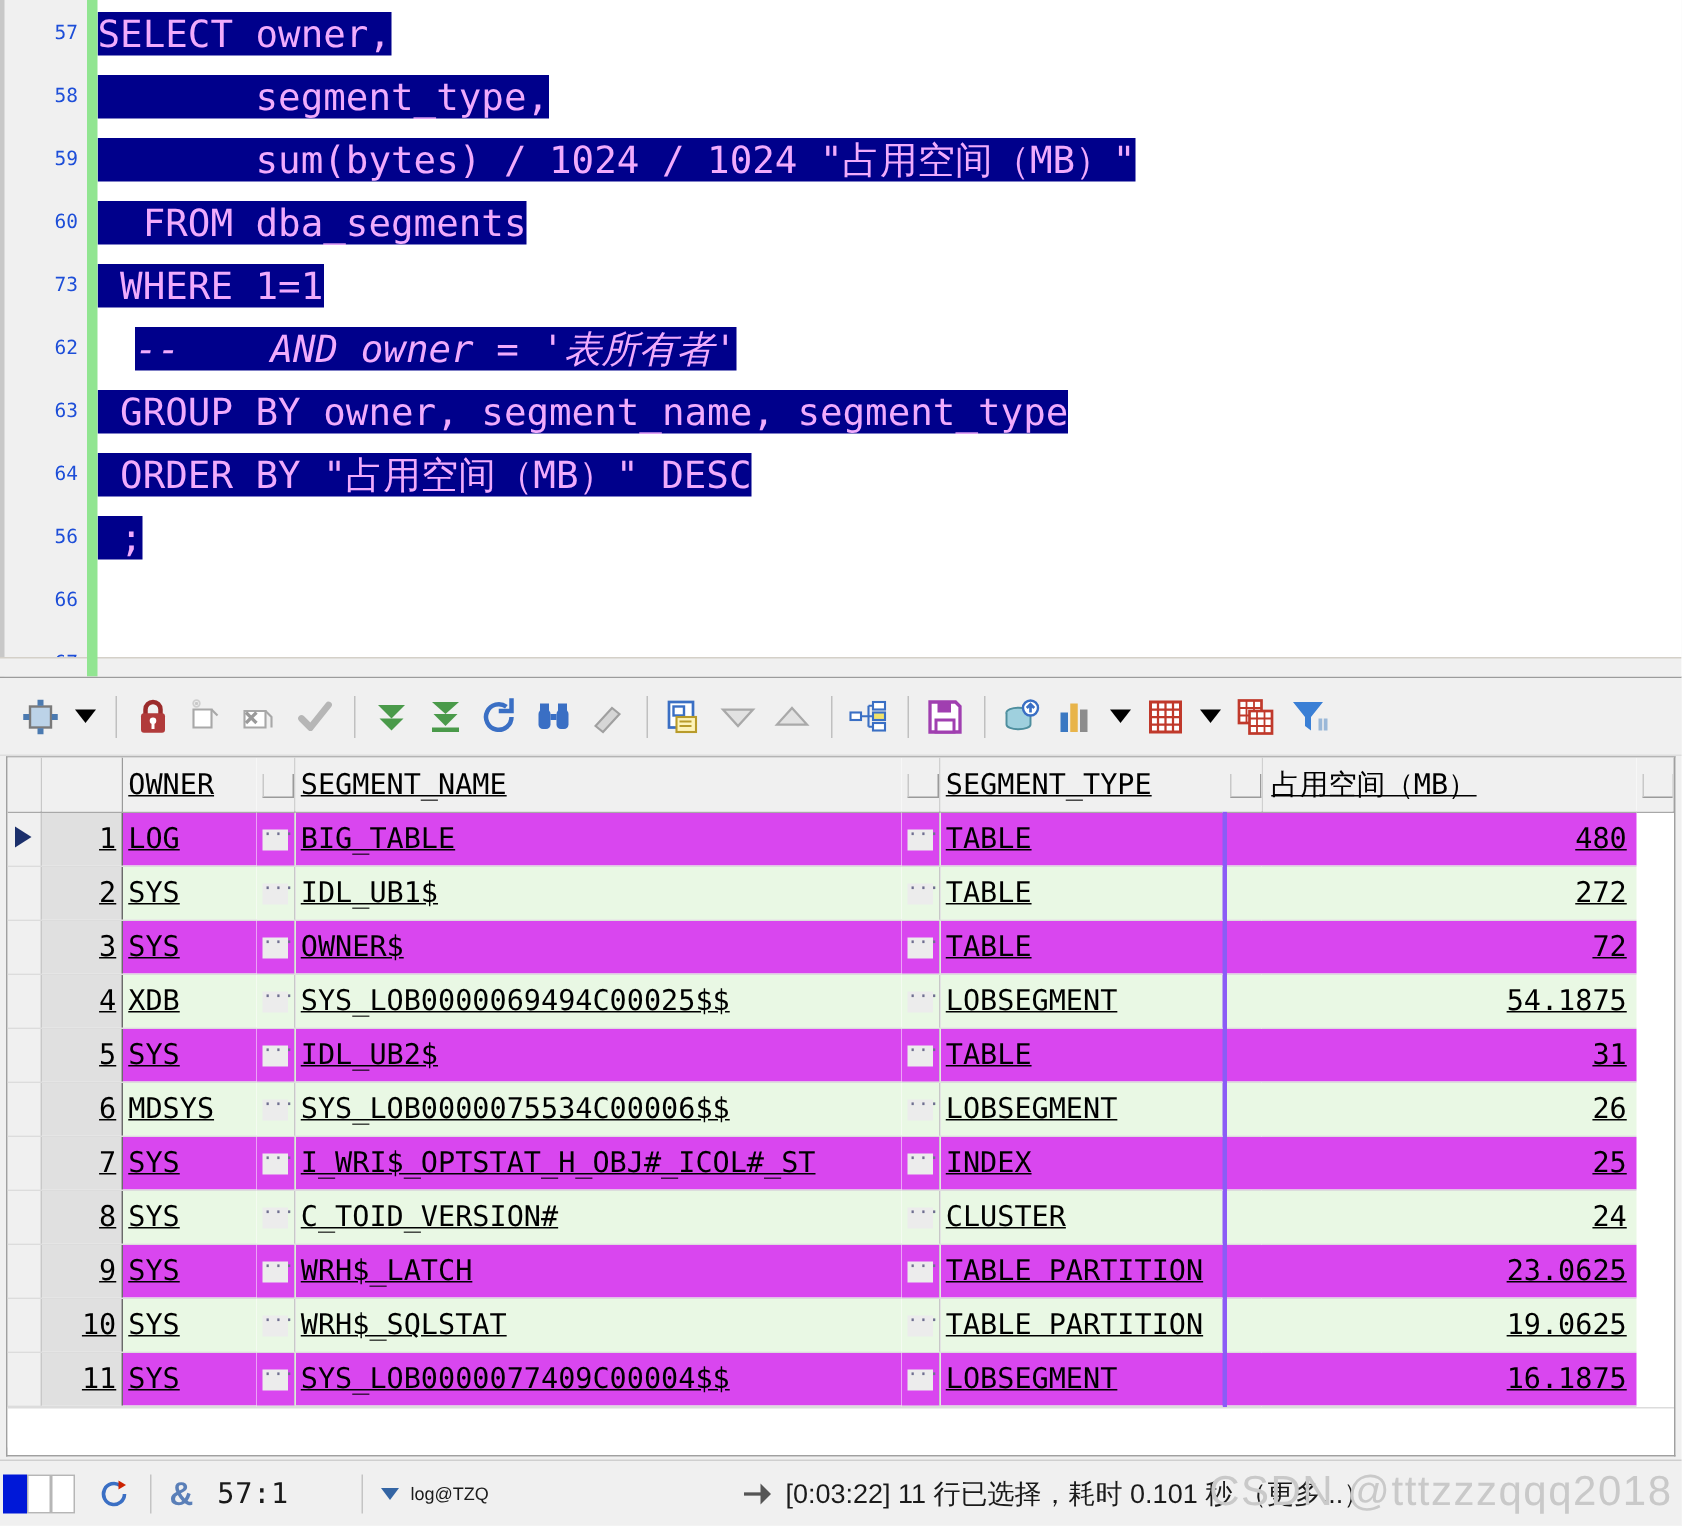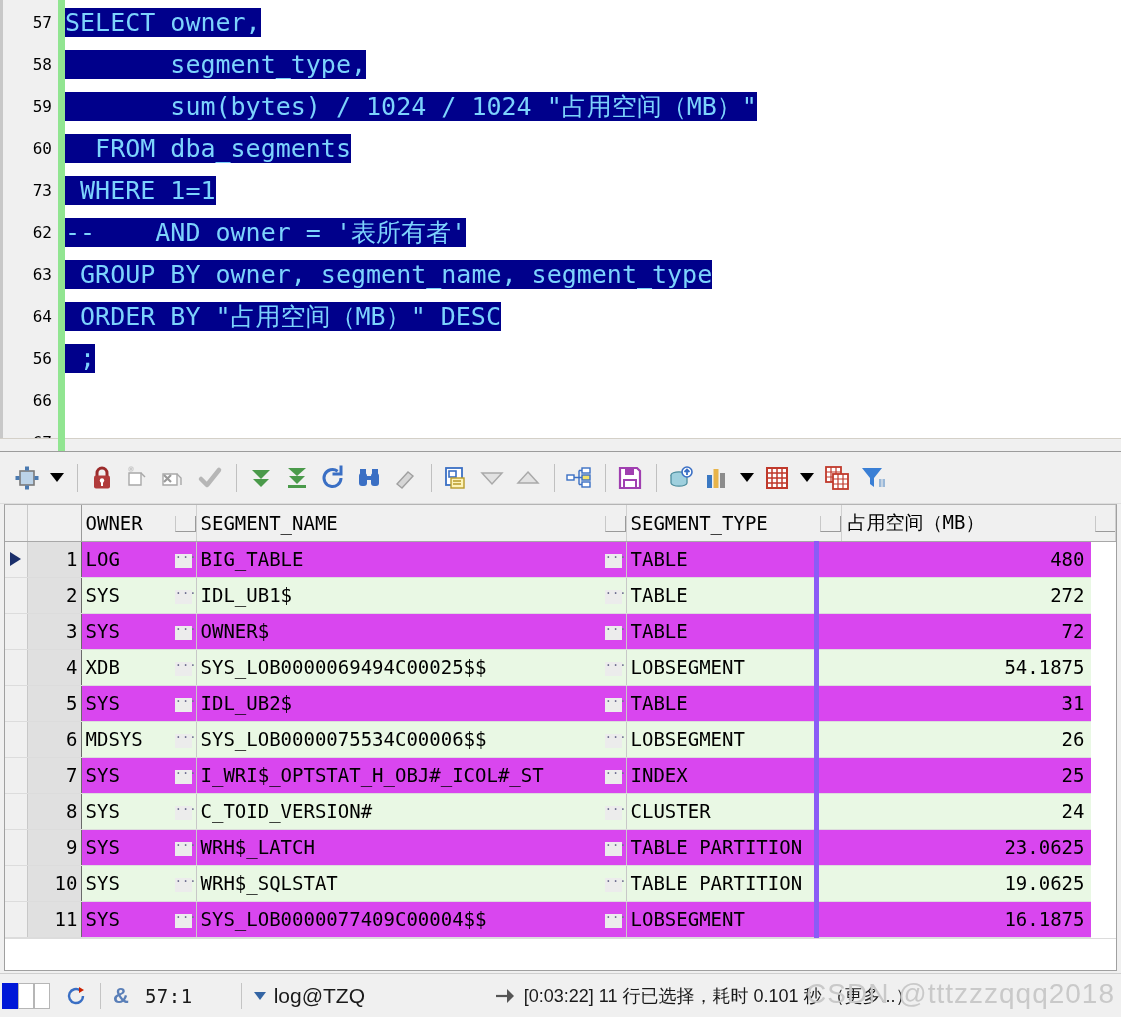--- a/index.html
+++ b/index.html
@@ -42,22 +42,22 @@
     padding-top: 2px;
     position: relative;
     border-left: 3px solid #c8c8c8;
   }
   .gutter-num {
     height: 42px;
     line-height: 42px;
     text-align: right;
     padding-right: 6px;
     font-family: "DejaVu Sans Mono", monospace;
-    font-size: 16px;
-    color: #000000;
+    font-size: 13px;
+    color: #1d4ed8;
     box-sizing: border-box;
   }
   .change-bar {
     position: absolute;
     left: 58px;
     top: 0;
     width: 7px;
     height: 100%;
     background: #91e591;
     z-index: 3;
@@ -74,23 +74,25 @@
     height: 42px;
     line-height: 42px;
     white-space: pre;
     font-family: "DejaVu Sans Mono", monospace;
     font-size: 25px;
     color: #000000;
     box-sizing: border-box;
   }
   .code-line .sel {
     background: #00008b;
-    color: #7dd3fc;
+    color: #f0abfc;
   }
   .code-line.comment .sel {
+    font-style: italic;
+    margin-left: 25px;
   }
   .editor-hscroll {
     position: absolute;
     left: 0;
     right: 0;
     bottom: 0;
     height: 12px;
     background: #f0f0f0;
     border-top: 1px solid #d4d0c8;
   }
@@ -141,20 +143,21 @@
     overflow: hidden;
     box-sizing: border-box;
     position: relative;
   }
   table.grid {
     border-collapse: collapse;
     width: 100%;
     table-layout: fixed;
     font-family: "DejaVu Sans Mono", monospace;
     font-size: 19px;
+    text-decoration: underline;
   }
   .grid th, .grid td {
     padding: 0;
     margin: 0;
     height: 36px;
     box-sizing: border-box;
     overflow: hidden;
     white-space: nowrap;
   }
   
@@ -226,21 +229,21 @@
     position: relative;
   }
   td.c-segname {
     width: 405px;
     padding-left: 4px;
     border-right: none;
   }
   td.c-segtype {
     width: 190px;
     padding-left: 4px;
-    border-right: 5px solid #8b5cf6;
+    border-right: 3px solid #8b5cf6;
   }
   td.c-mb {
     width: auto;
     text-align: right;
     padding-right: 6px;
   }
   .dots {
     display: inline-block;
     width: 17px;
     height: 14px;
@@ -282,21 +285,21 @@
     display: flex;
     align-items: center;
     height: 28px;
     padding: 0 8px;
     box-sizing: border-box;
   }
   .sb-sep { width: 1px; height: 26px; background: #c4c4c4; margin: 0 4px; }
   .sb-blue  { width: 16px; height: 26px; background: #0018d8; }
   .sb-white { width: 16px; height: 26px; background: #ffffff; border: 1px solid #b6b6b6; box-sizing: border-box; }
   .sb-pos { font-family: "DejaVu Sans Mono", monospace; font-size: 19px; letter-spacing: .5px; }
-  .sb-conn { font-size: 21px; }
+  .sb-conn { font-size: 12px; }
   .sb-caret {
     width: 0; height: 0;
     border-left: 6px solid transparent;
     border-right: 6px solid transparent;
     border-top: 8px solid #3465a4;
     margin-right: 8px;
   }
   .sb-msg { font-size: 18px; white-space: nowrap; }
   .watermark {
     position: absolute;

